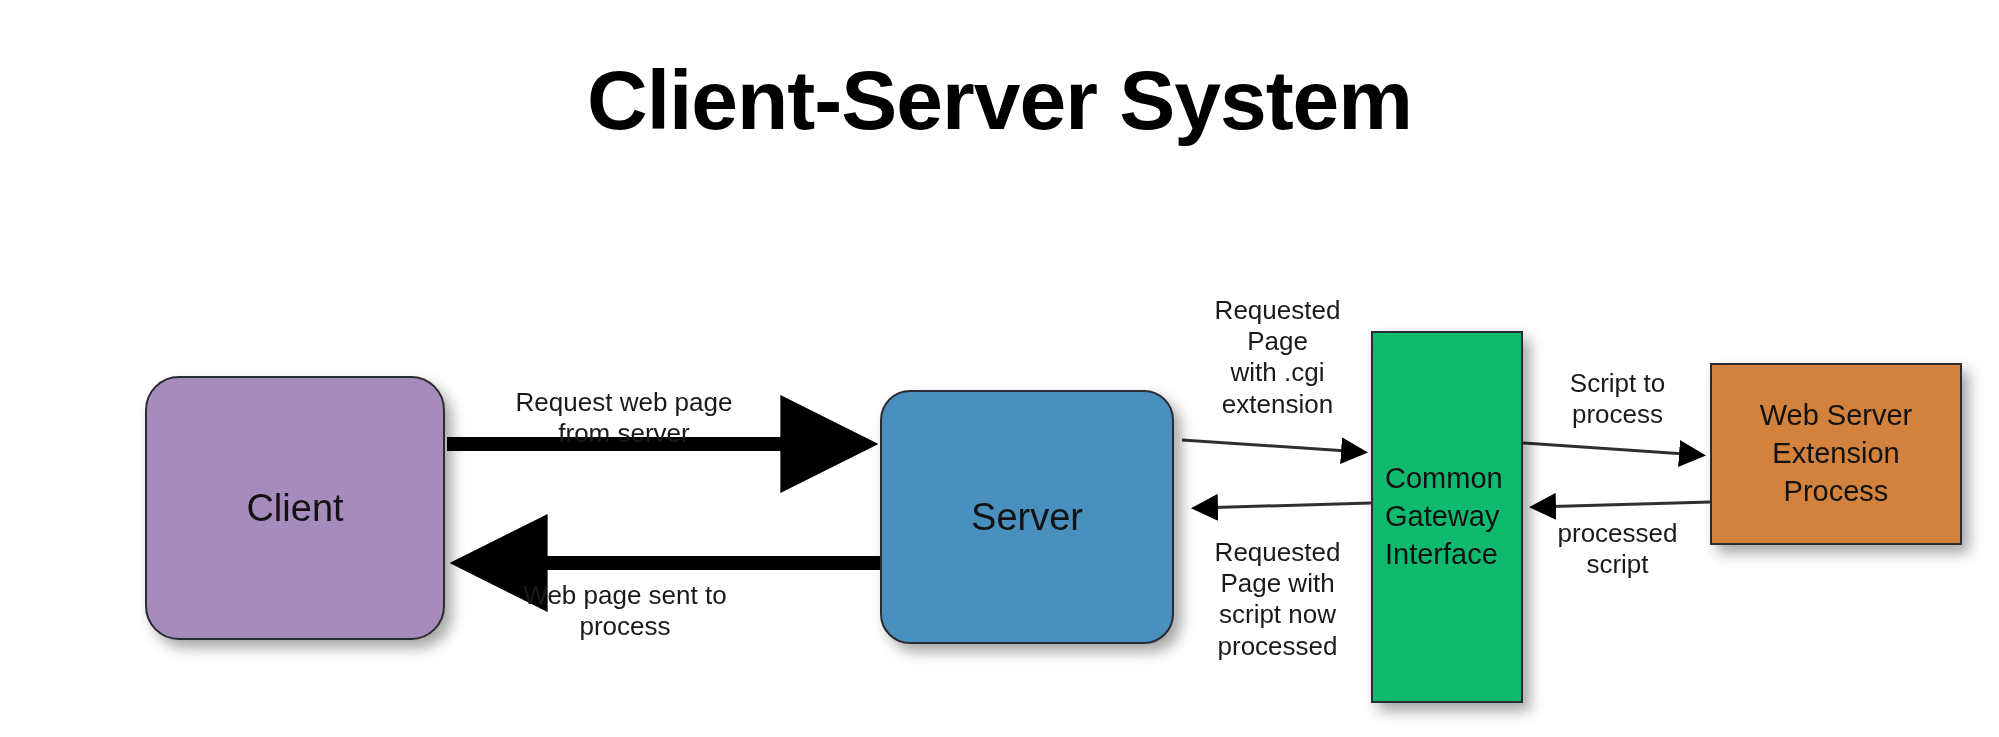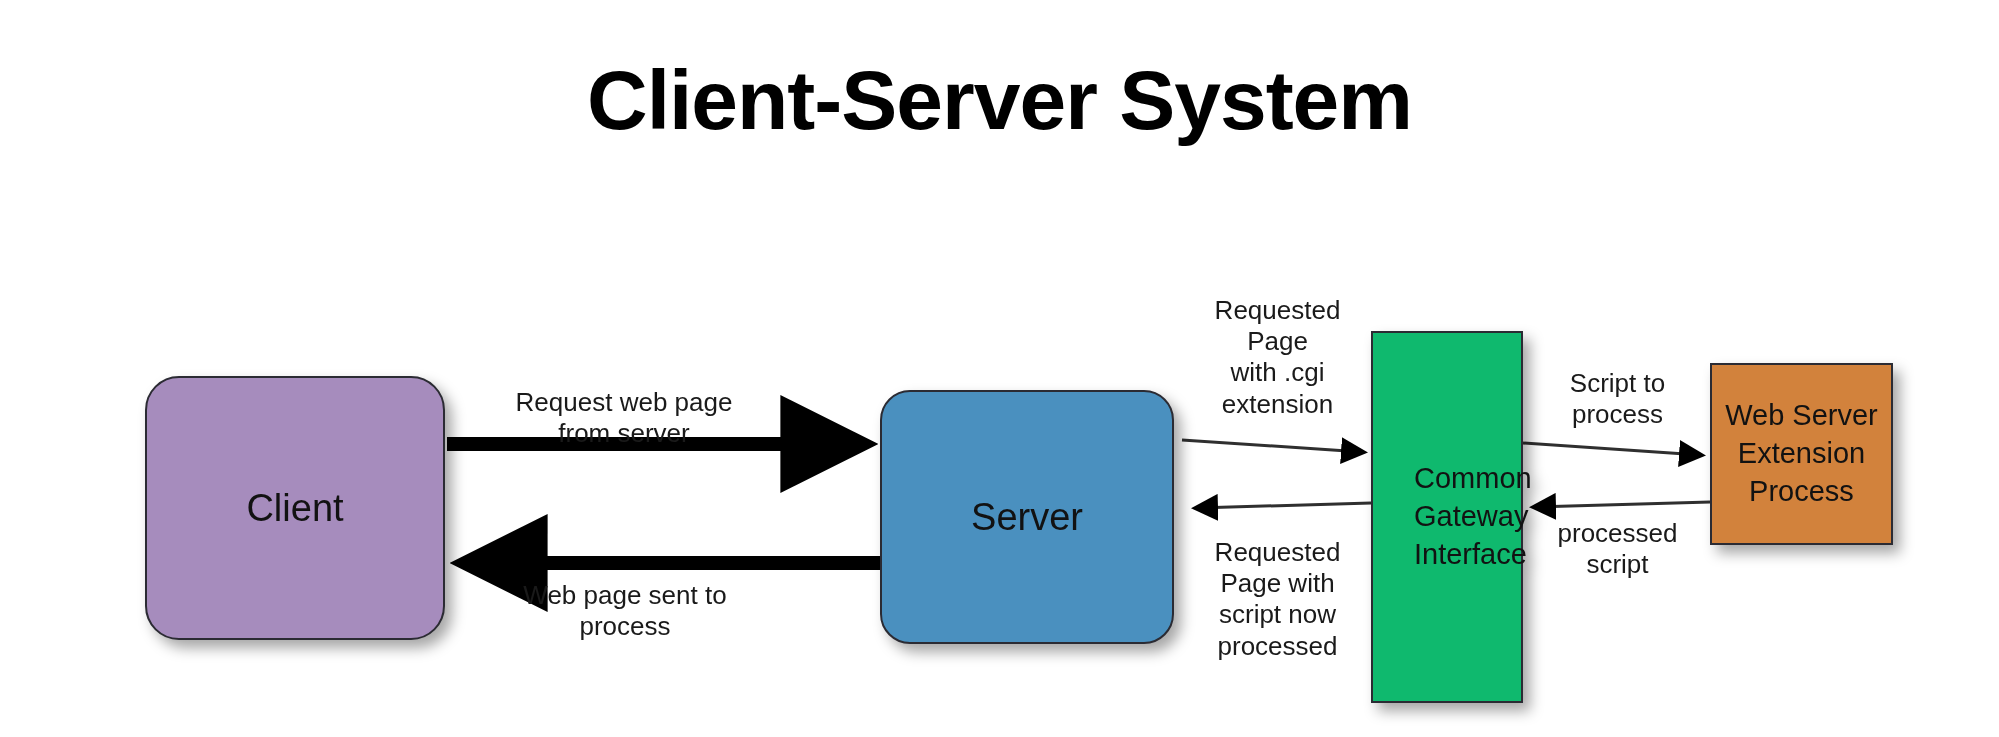--- a/index.html
+++ b/index.html
@@ -79,32 +79,31 @@
   #node-cgi {
     left: 1371px;
     top: 331px;
     width: 152px;
     height: 372px;
     background: #0fb96e;
     border-radius: 0;
     font-size: 29px;
     justify-content: flex-start;
     text-align: left;
-    padding-left: 29px;
   }
   #node-cgi .node-label {
     padding-left: 12px;
     line-height: 1.3;
   }
 
   
   #node-wsep {
     left: 1710px;
     top: 363px;
-    width: 183px;
+    width: 252px;
     height: 182px;
     background: #d2823c;
     border-radius: 0;
     font-size: 29px;
   }
   #node-wsep .node-label {
     line-height: 1.3;
   }
 
   

